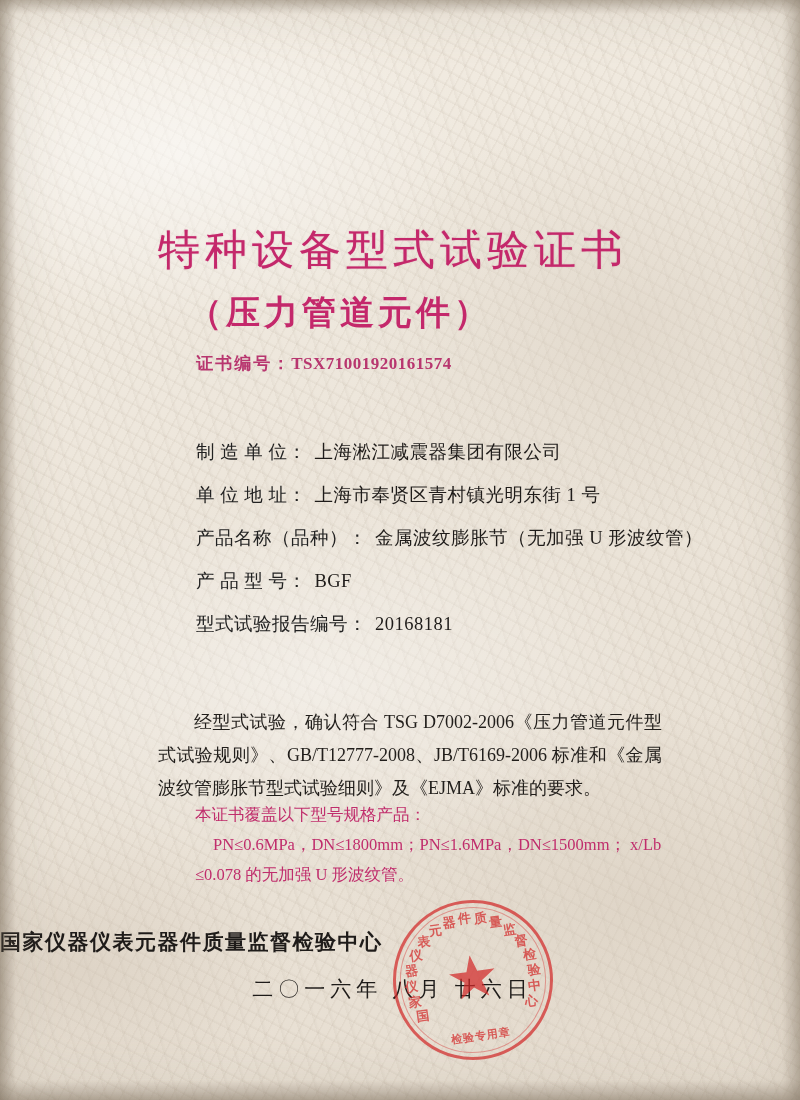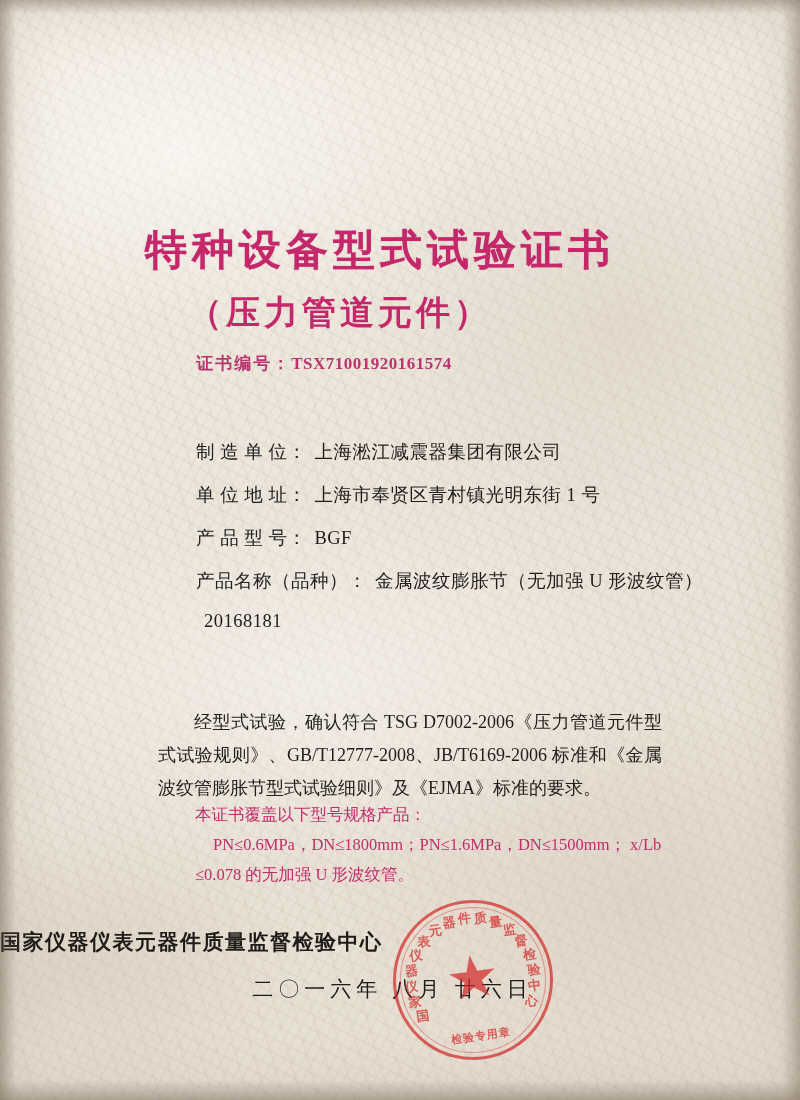--- a/index.html
+++ b/index.html
@@ -53,26 +53,26 @@
   .content {
     position: absolute;
     left: 0;
     top: 0;
     width: 800px;
     height: 1100px;
   }
 
   .title-main {
     position: absolute;
-    left: 0;
+    left: 13px;
     top: 222px;
     width: 760px;
     text-align: center;
     font-family: "Liberation Serif", "DejaVu Serif", serif;
-    font-weight: bold;
+    font-weight: normal;
     font-size: 42px;
     letter-spacing: 5px;
     color: #c4286b;
     text-shadow: 0 0 1px rgba(196,40,107,0.55);
   }
 
   .title-sub {
     position: absolute;
     left: 0;
     top: 290px;
@@ -270,28 +270,29 @@
     <div class="fields">
       <div class="field-row">
         <span class="field-label">制 造 单 位：</span>
         <span class="field-value">上海淞江减震器集团有限公司</span>
       </div>
       <div class="field-row">
         <span class="field-label">单 位 地 址：</span>
         <span class="field-value">上海市奉贤区青村镇光明东街 1 号</span>
       </div>
       <div class="field-row">
+        <span class="field-label">产品名称（品种）：</span>
+        <span class="field-value">金属波纹膨胀节（无加强 U 形波纹管）</span>
+      </div>
+      <div class="field-row">
         <span class="field-label">产 品 型 号：</span>
         <span class="field-value">BGF</span>
       </div>
       <div class="field-row">
-        <span class="field-label">产品名称（品种）：</span>
-        <span class="field-value">金属波纹膨胀节（无加强 U 形波纹管）</span>
-      </div>
-      <div class="field-row">
+        <span class="field-label">型式试验报告编号：</span>
         <span class="field-value">20168181</span>
       </div>
     </div>
 
     <div class="para">
       <p>经型式试验，确认符合 TSG D7002-2006《压力管道元件型式试验规则》、GB/T12777-2008、JB/T6169-2006 标准和《金属波纹管膨胀节型式试验细则》及《EJMA》标准的要求。</p>
     </div>
 
     <div class="coverage">
       <div>本证书覆盖以下型号规格产品：</div>

